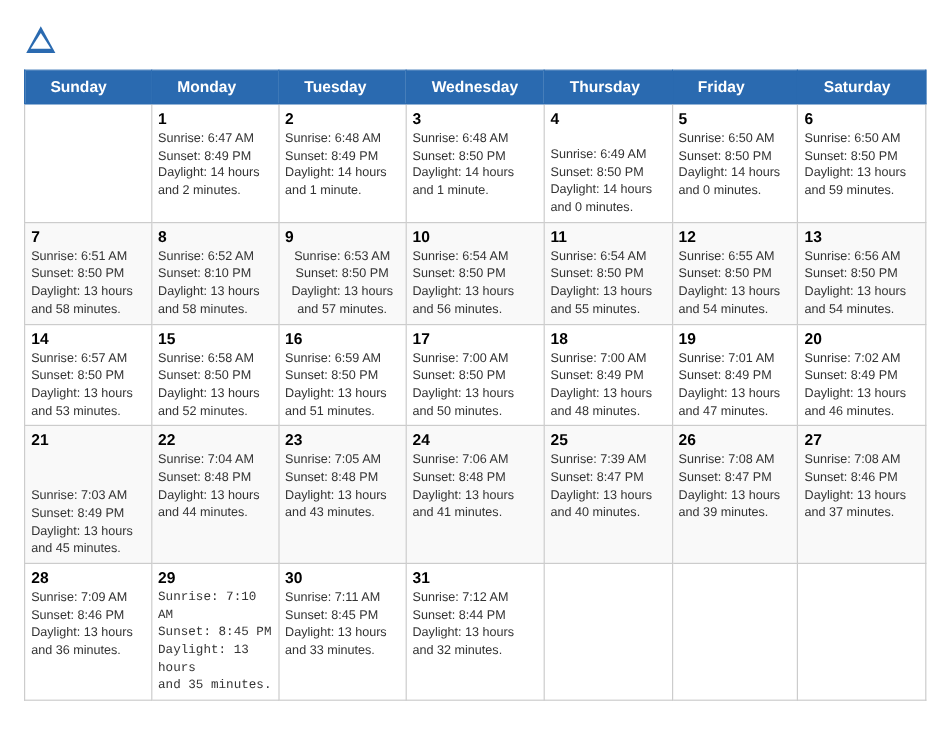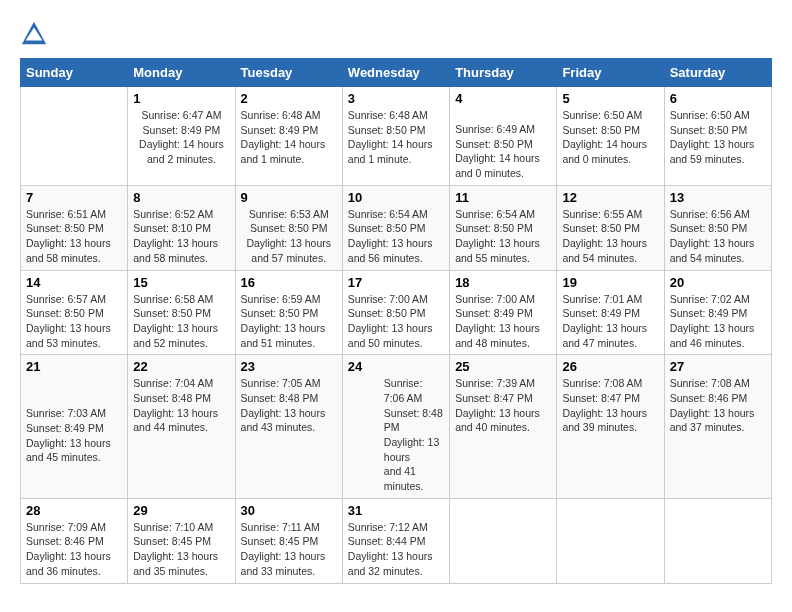--- a/index.html
+++ b/index.html
@@ -54,21 +54,21 @@
     }
     table {
       width: 100%;
       border-collapse: collapse;
       font-size: 11px;
     }
     th {
       background-color: #2a6ab0;
       color: #fff;
       text-align: left;
-      padding: 6px 5px;
+      padding: 6px 21px;
       font-size: 13px;
       font-weight: bold;
       border: 1px solid #2a6ab0;
     }
     td {
       border: 1px solid #ccc;
       vertical-align: top;
       padding: 4px 5px;
       height: 80px;
       width: calc(100% / 7);
@@ -122,21 +122,21 @@
         <th>Thursday</th>
         <th>Friday</th>
         <th>Saturday</th>
       </tr>
   </thead>
   <tbody id="calendar-body">
   <tr>
         <td></td>
         <td>
           <span class="day-number">1</span>
-          <div class="day-info" style="white-space: pre-line; text-align: center;">Sunrise: 6:47 AM
+          <div class="day-info" style="white-space: pre-line;">Sunrise: 6:47 AM
 Sunset: 8:49 PM
 Daylight: 14 hours
 and 2 minutes.</div>
         </td>
         <td>
           <span class="day-number">2</span>
           <div class="day-info" style="white-space: pre-line;">Sunrise: 6:48 AM
 Sunset: 8:49 PM
 Daylight: 14 hours
 and 1 minute.</div>
@@ -289,21 +289,21 @@
         </td>
         <td>
           <span class="day-number">23</span>
           <div class="day-info" style="white-space: pre-line;">Sunrise: 7:05 AM
 Sunset: 8:48 PM
 Daylight: 13 hours
 and 43 minutes.</div>
         </td>
         <td>
           <span class="day-number">24</span>
-          <div class="day-info" style="white-space: pre-line; margin-left: 36px;">Sunrise: 7:06 AM
+          <div class="day-info" style="white-space: pre-line;">Sunrise: 7:06 AM
 Sunset: 8:48 PM
 Daylight: 13 hours
 and 41 minutes.</div>
         </td>
         <td>
           <span class="day-number">25</span>
           <div class="day-info" style="white-space: pre-line;">Sunrise: 7:39 AM
 Sunset: 8:47 PM
 Daylight: 13 hours
 and 40 minutes.</div>
@@ -326,21 +326,21 @@
       <tr>
         <td>
           <span class="day-number">28</span>
           <div class="day-info" style="white-space: pre-line;">Sunrise: 7:09 AM
 Sunset: 8:46 PM
 Daylight: 13 hours
 and 36 minutes.</div>
         </td>
         <td>
           <span class="day-number">29</span>
-          <div class="day-info" style="white-space: pre-line;">Sunrise: 7:10 AM
+          <div class="day-info" style="white-space: pre-line; font-family: Liberation Mono, monospace;">Sunrise: 7:10 AM
 Sunset: 8:45 PM
 Daylight: 13 hours
 and 35 minutes.</div>
         </td>
         <td>
           <span class="day-number">30</span>
           <div class="day-info" style="white-space: pre-line;">Sunrise: 7:11 AM
 Sunset: 8:45 PM
 Daylight: 13 hours
 and 33 minutes.</div>

